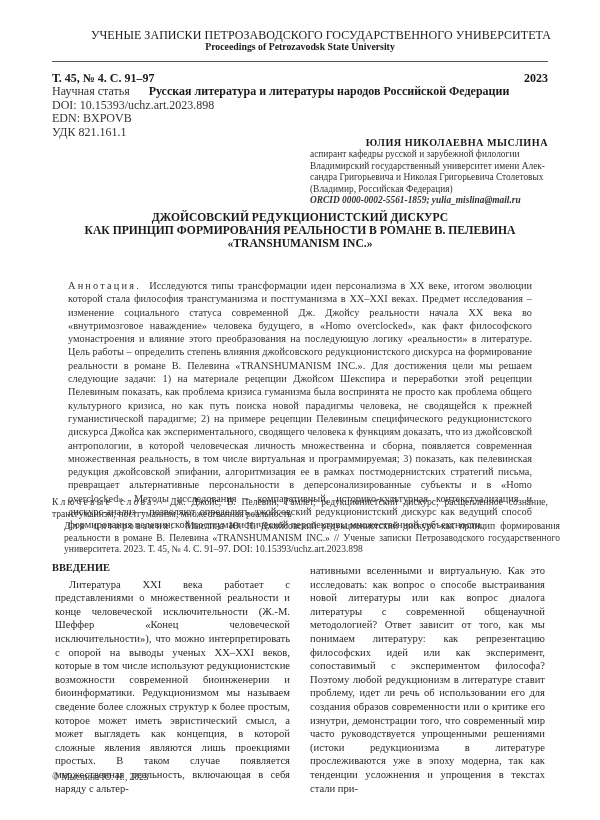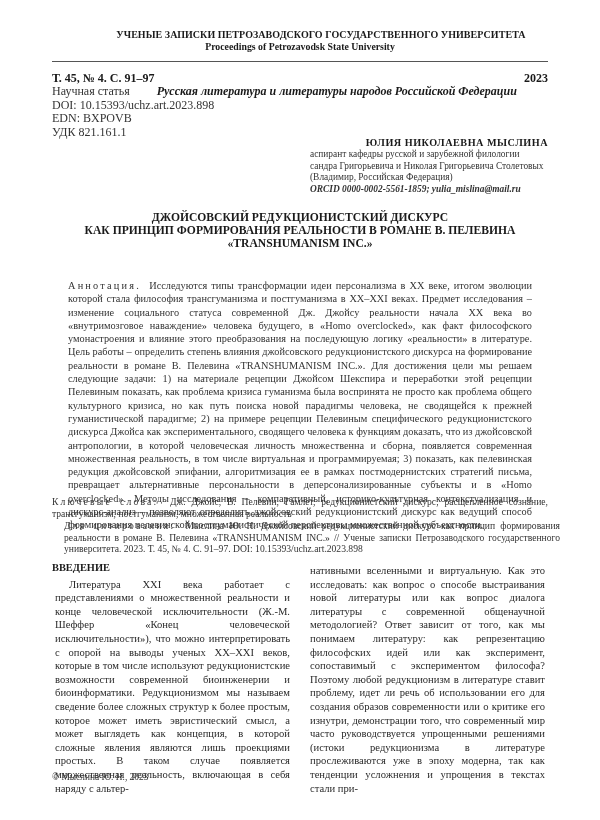--- a/index.html
+++ b/index.html
@@ -4,28 +4,28 @@
 <style>
   html, body { margin: 0; padding: 0; background: #ffffff; }
   body {
     width: 600px; height: 820px; position: relative; overflow: hidden;
     font-family: "Liberation Serif", "DejaVu Serif", serif;
     color: #2a2a2a;
   }
   .page { position: absolute; left: 0; top: 0; width: 600px; height: 820px; }
 
   .journal-head { position: absolute; top: 29px; left: 0; width: 600px; text-align: center; }
-  .journal-title { font-size: 10px; font-weight: bold; letter-spacing: 0.05px; color: #1a1a1a; line-height: 12px; padding-left: 42px; }
+  .journal-title { font-size: 12px; font-weight: normal; letter-spacing: 0.05px; color: #1a1a1a; line-height: 12px; padding-left: 42px; }
   .journal-subtitle { font-size: 9.8px; font-weight: bold; color: #1a1a1a; line-height: 12px; }
   .head-rule { position: absolute; top: 61px; left: 52px; width: 496px; height: 0; border-top: 1.4px solid #555; }
 
   .meta { position: absolute; top: 72px; left: 52px; width: 496px; font-size: 12px; line-height: 13.4px; color: #333; }
   .meta-row { display: flex; justify-content: space-between; }
   .meta .bold { font-weight: bold; color: #1a1a1a; }
-  .meta .rubric { font-weight: bold; color: #1a1a1a; margin-left: 24px; font-style: italic; }
+  .meta .rubric { font-weight: bold; color: #1a1a1a; margin-left: 16px; }
 
   .author-block { position: absolute; top: 137px; left: 310px; width: 238px; font-size: 9.4px; line-height: 11.4px; color: #333; }
   .author-name { text-align: right; font-weight: bold; font-size: 10.2px; letter-spacing: 0.5px; color: #1a1a1a; margin-bottom: 1px; }
   .author-email { font-style: italic; font-weight: bold; }
 
   .article-title { position: absolute; top: 211px; left: 40px; width: 520px; text-align: center; font-weight: bold; font-size: 11.6px; line-height: 13.2px; color: #1a1a1a; }
 
   .abstract { position: absolute; top: 263px; left: 52px; width: 496px; font-size: 10.3px; line-height: 13.3px; text-align: justify; color: #333; }
   .abstract p { margin: 16px; }
   .spaced { letter-spacing: 2.2px; }
@@ -61,20 +61,21 @@
       <span class="rubric">Русская литература и литературы народов Российской Федерации</span>
     </div>
     <div>DOI: 10.15393/uchz.art.2023.898</div>
     <div>EDN: BXPOVB</div>
     <div>УДК 821.161.1</div>
   </div>
 
   <div class="author-block">
     <div class="author-name">ЮЛИЯ НИКОЛАЕВНА МЫСЛИНА</div>
     <div>аспирант кафедры русской и зарубежной филологии</div>
+    <div>Владимирский государственный университет имени Алек-</div>
     <div>сандра Григорьевича и Николая Григорьевича Столетовых</div>
     <div>(Владимир, Российская Федерация)</div>
     <div class="author-email">ORCID 0000-0002-5561-1859; yulia_mislina@mail.ru</div>
   </div>
 
   <div class="article-title">
     <div>ДЖОЙСОВСКИЙ РЕДУКЦИОНИСТСКИЙ ДИСКУРС</div>
     <div>КАК ПРИНЦИП ФОРМИРОВАНИЯ РЕАЛЬНОСТИ В РОМАНЕ В. ПЕЛЕВИНА</div>
     <div>«TRANSHUMANISM INC.»</div>
   </div>

